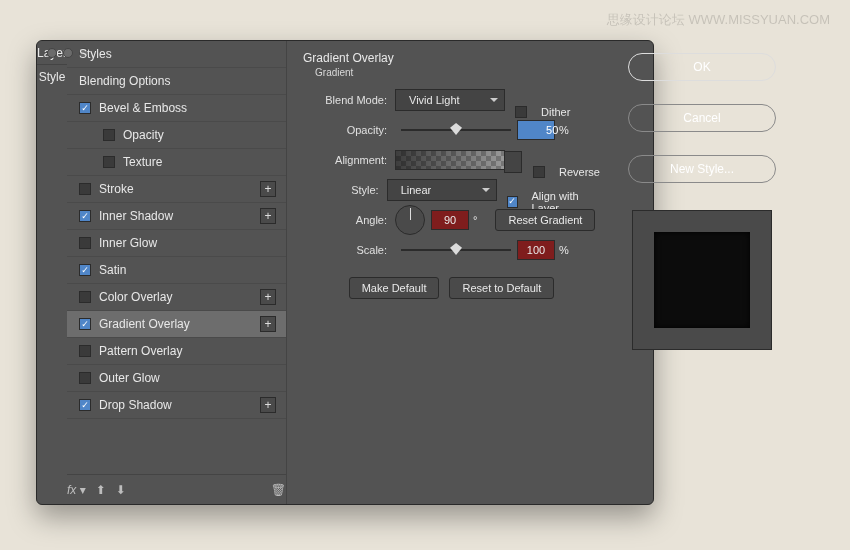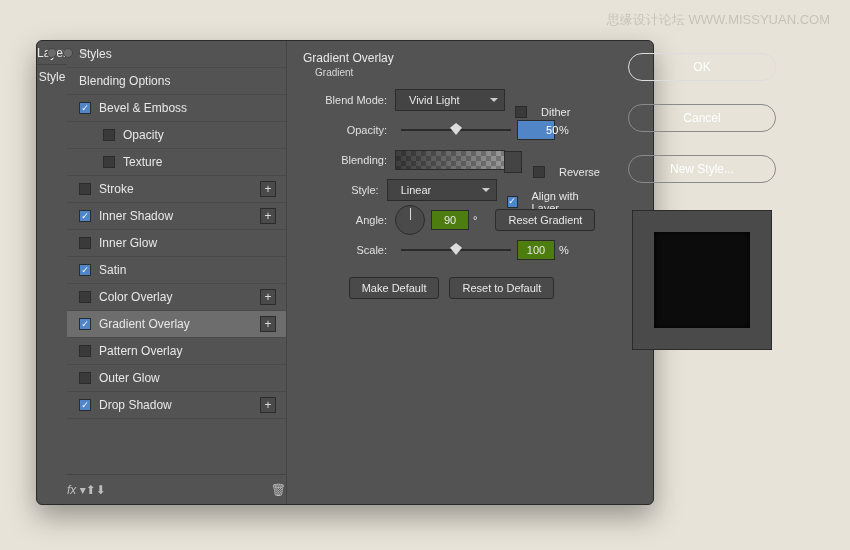--- a/index.html
+++ b/index.html
@@ -17,33 +17,33 @@
   .body { flex: 1; display: flex; }
   .sidebar { width: 220px; border-right: 1px solid #444; display: flex; flex-direction: column; }
   .sb-items { flex: 1; overflow: hidden; }
   .sb-item { height: 27px; display: flex; align-items: center; padding: 0 10px 0 12px; border-bottom: 1px solid #4a4a4a; cursor: pointer; position: relative; }
   .sb-item.indent { padding-left: 36px; }
   .sb-item.selected { background: #6d6d6d; }
   .chk { width: 12px; height: 12px; border: 1px solid #2b2b2b; background: #3a3a3a; margin-right: 8px; display: inline-flex; align-items: center; justify-content: center; }
   .chk.on { background: #5086c8; }
   .chk.on::after { content: "✓"; color: #fff; font-size: 9px; line-height: 1; }
   .plus { margin-left: auto; width: 16px; height: 16px; border: 1px solid #2b2b2b; background: #4a4a4a; display: flex; align-items: center; justify-content: center; font-size: 12px; color: #ddd; }
-  .sb-footer { height: 30px; border-top: 1px solid #444; display: flex; align-items: center; padding: 0 0; color: #bdbdbd; }
+  .sb-footer { height: 30px; border-top: 1px solid #444; display: flex; align-items: center; padding: 0 0; gap: 10px; color: #bdbdbd; }
   .sb-footer .spacer { flex: 1; }
   .main { flex: 1; padding: 10px 16px; position: relative; }
   .section-title { font-size: 12px; color: #e8e8e8; margin-bottom: 2px; }
   .section-sub { font-size: 10px; color: #d8d8d8; margin-left: 12px; margin-bottom: 8px; }
   .row { display: flex; align-items: center; height: 28px; margin-bottom: 2px; }
   .row-label { width: 92px; text-align: right; padding-right: 8px; font-size: 11px; color: #e0e0e0; }
   .dropdown { height: 22px; background: #444; border: 1px solid #2b2b2b; display: flex; align-items: center; padding: 0 13px; font-size: 11px; color: #e8e8e8; position: relative; min-width: 110px; }
   .dropdown::after { content: ""; position: absolute; right: 6px; top: 8px; border: 4px solid transparent; border-top-color: #ccc; }
   .slider { position: relative; width: 110px; height: 20px; margin: 0 6px; }
   .slider .track { position: absolute; left: 0; right: 0; top: 9px; height: 2px; background: #2b2b2b; }
   .slider .thumb { position: absolute; top: 3px; width: 12px; height: 12px; background: #dcdcdc; transform: translateX(-50%); clip-path: polygon(50% 100%, 0 40%, 50% 0, 100% 40%); }
-  .numbox { width: 38px; height: 20px; background: #4d7c0f; border: 1px solid #2b2b2b; color: #e8e8e8; font-size: 11px; text-align: center; line-height: 18px; }
+  .numbox { width: 38px; height: 20px; background: #7f1d1d; border: 1px solid #2b2b2b; color: #e8e8e8; font-size: 11px; text-align: center; line-height: 18px; }
   .numbox.hl { background: #5086c8; color: #fff; padding-left: 28px; }
   .unit { margin-left: 4px; font-size: 11px; color: #e8e8e8; }
   .ck { display: inline-flex; align-items: center; gap: 6px; font-size: 11px; margin-left: 10px; margin-top: 23px; }
   .grad-swatch { width: 110px; height: 20px; border: 1px solid #2b2b2b; background:
     linear-gradient(90deg, rgba(0,0,0,0.6), rgba(0,0,0,0)),
     repeating-conic-gradient(#777 0 25%, #999 0 50%) 0 0/10px 10px;
     position: relative; }
   .grad-swatch::after { content: ""; position: absolute; right: -18px; top: 0; width: 16px; height: 20px; background: #444; border: 1px solid #2b2b2b; }
   .dial { width: 30px; height: 30px; border: 1px solid #2b2b2b; border-radius: 50%; background: #4a4a4a; position: relative; margin-right: 6px; }
   .dial::after { content: ""; position: absolute; left: 50%; top: 2px; width: 1px; height: 12px; background: #ddd; transform-origin: bottom center; }
@@ -158,21 +158,21 @@
         <div class="row-label">Opacity:</div>
         <div class="slider">
           <div class="track"></div>
             <div class="thumb" id="opacity-thumb" style="left: 50%;"></div>
         </div>
         <div class="numbox hl">50</div>
         <span class="unit">%</span>
       </div>
 
       <div class="row">
-        <div class="row-label">Blending:</div>
+        <div class="row-label">Alignment:</div>
         <div class="grad-swatch"></div>
         <label class="ck" style="margin-left:28px">
           <span class="chk" id="reverse-chk"></span>
           <span>Reverse</span>
         </label>
       </div>
 
       <div class="row">
         <div class="row-label">Style:</div>
         <div class="dropdown" style="width:110px">Linear</div>

